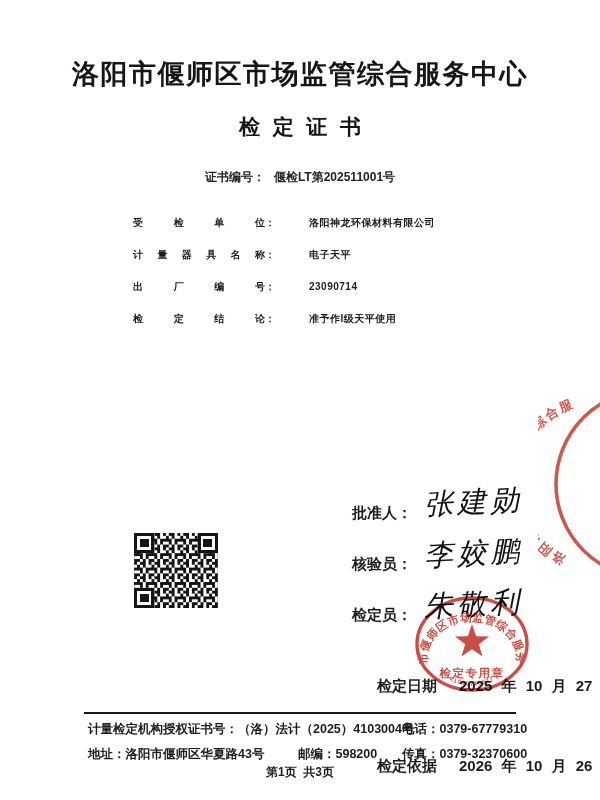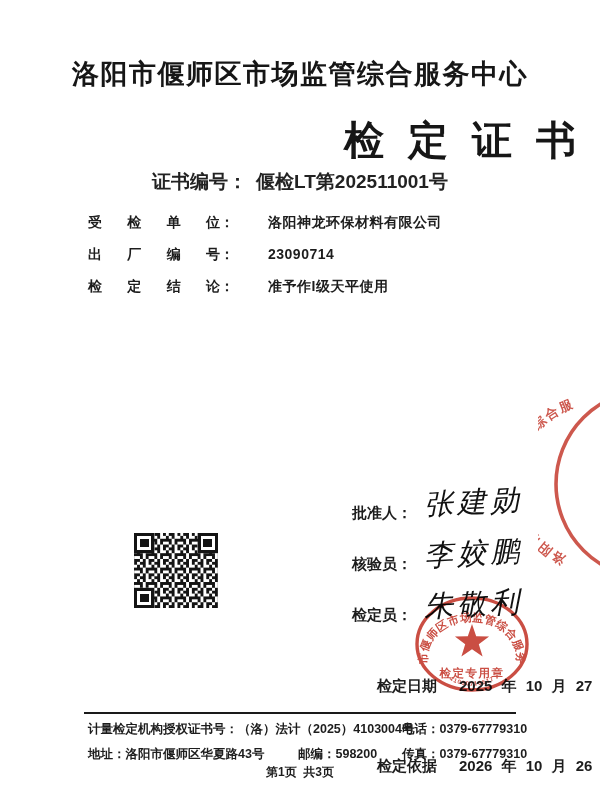--- a/index.html
+++ b/index.html
@@ -9,31 +9,31 @@
     background:#ffffff; color:#1d1d1d; position:relative;
     width:600px; height:800px; overflow:hidden;
   }
   .abs { position:absolute; }
 
   .org-title {
     top:56px; left:0; width:600px; text-align:center;
     font-size:27px; font-weight:900; letter-spacing:1.5px; color:#161616;
   }
   .doc-title {
-    top:113px; left:0; width:600px; text-align:right;
-    font-size:40px; font-weight:900; letter-spacing:0.6em; padding-left:0.6em; color:#161616;
+    top:113px; left:0; width:600px; text-align:center;
+    font-size:21px; font-weight:900; letter-spacing:0.6em; padding-left:0.6em; color:#161616;
   }
   .cert-line {
     top:169px; left:0; width:600px; text-align:center;
-    font-size:19px; font-weight:700; color:#222;
+    font-size:12px; font-weight:700; color:#222;
   }
   .cert-line .val { margin-left:9px; }
 
   .fields { top:213px; left:88px; display:flex; flex-direction:column; gap:13px; }
-  .frow { font-size:14px; line-height:19px; white-space:nowrap; }
+  .frow { font-size:10px; line-height:19px; white-space:nowrap;margin-left:45px; }
   .flabel {
     display:inline-block; width:132px; text-align:justify; text-align-last:justify;
     font-weight:700; vertical-align:bottom;
   }
   .fcolon { font-weight:700; }
   .fvalue { margin-left:34px; font-weight:600; letter-spacing:0.5px; }
 
   .sigs { top:498px; left:352px; display:flex; flex-direction:column; gap:26px; }
   .sigrow { font-size:15px; font-weight:700; line-height:20px; white-space:nowrap; }
   .sig-name {
@@ -72,20 +72,23 @@
 <div class="abs cert-line">
   <span>证书编号：</span><span class="val">偃检LT第202511001号</span>
 </div>
 
 <div class="abs fields">
 
     <div class="frow">
       <span class="flabel">受检单位</span><span class="fcolon">：</span><span class="fvalue">洛阳神龙环保材料有限公司</span>
     </div>
 
+    <div class="frow">
+      <span class="flabel">计量器具名称</span><span class="fcolon">：</span><span class="fvalue">电子天平</span>
+    </div>
 
 
     <div class="frow">
       <span class="flabel">出厂编号</span><span class="fcolon">：</span><span class="fvalue">23090714</span>
     </div>
 
 
 
     <div class="frow">
       <span class="flabel">检定结论</span><span class="fcolon">：</span><span class="fvalue">准予作I级天平使用</span>
@@ -150,21 +153,21 @@
 
 <div class="abs rule"></div>
 
 <div class="abs foot" style="top:721px;">
   <span class="l1a">计量检定机构授权证书号：（洛）法计（2025）4103004号</span>
   <span class="phone">电话：0379-67779310</span>
 </div>
 <div class="abs foot" style="top:746px;">
   <span class="addr">地址：洛阳市偃师区华夏路43号</span>
   <span class="zip">邮编：598200</span>
-  <span class="fax">传真：0379-67779310</span>
+  <span class="fax">传真：0379-32370600</span>
 </div>
 <div class="abs pageinfo">第1页  共3页</div>
 
 <svg class="abs stamp-main" viewBox="0 0 120 102">
   <defs>
     <path id="sealArc" d="M 17,74 A 45,37 0 1 1 103,74" fill="none"></path>
     <path id="numArc" d="M 24,72 A 40,33 0 0 0 96,72" fill="none"></path>
   </defs>
   <ellipse cx="60" cy="49" rx="55" ry="46" fill="none" stroke="#c43a2e" stroke-width="3.4"></ellipse>
   <polygon points="60,29 64.2,41.2 77.1,41.4 66.8,49.2 70.6,61.6 60,54.2 49.4,61.6 53.2,49.2 42.9,41.4 55.8,41.2" fill="#c43a2e"></polygon>

